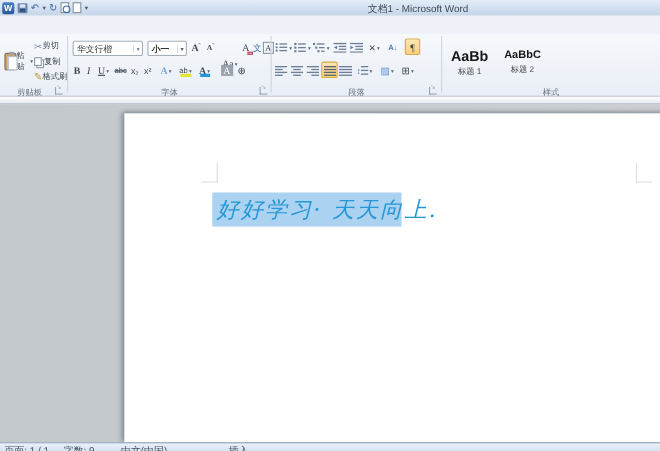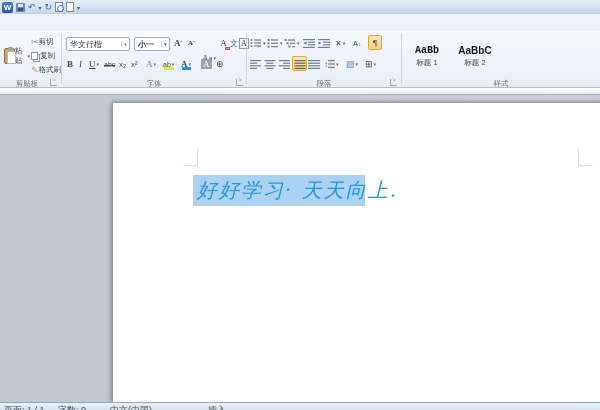--- a/index.html
+++ b/index.html
@@ -69,21 +69,21 @@
   .bar { position:absolute; left:1px; bottom:0; height:3px; width:10px; }
   .eraser { position:absolute; right:-1px; bottom:0; width:5px; height:3px; background:#e89cb8; border:1px solid #b56; }
   svg.lin { display:block; }
 
   
   #styles-strip { left:404px; top:3px; width:196px; height:44px; display:flex; gap:2px; overflow:hidden; position:absolute; }
   .style-card { width:46px; height:44px; flex:0 0 46px; border:1px solid transparent; border-radius:2px;
     display:flex; flex-direction:column; align-items:center; justify-content:center; background:transparent; }
   .style-card.selected { border-color:#dca33a; background:linear-gradient(#fdf6e4,#fbeccb); }
   .style-sample { font-size:7px; color:#222; white-space:nowrap; }
-  .style-sample.h1 { font-size:10px; font-weight:bold; color:#151515;font-family:Liberation Mono, monospace; }
+  .style-sample.h1 { font-size:13px; font-weight:bold; color:#151515; }
   .style-sample.h2 { font-size:10px; font-weight:bold; color:#151515; }
   .style-name { font-size:7.5px; color:#444; margin-top:2px; white-space:nowrap; }
 
   
   #ribbon-edge { left:0; top:88px; width:600px; height:7px;
     background:linear-gradient(#fdfdfe,#e6ebf1); border-bottom:1px solid #a7aeb6; }
   #docarea { left:0; top:95px; width:600px; height:307px; background:linear-gradient(90deg,#c3c8cd,#cbcfd4); }
   #doc-page { left:113px; top:8px; width:490px; height:299px; background:#fff;
     box-shadow:-3px 0 4px rgba(60,70,80,.35), 0 -2px 3px rgba(60,70,80,.25); }
   .crop { background:#dcdedf; position:absolute; }
@@ -106,20 +106,21 @@
     <div class="qat abs">
       <span class="word-logo">W</span>
       <span class="disk-ic"></span>
       <span class="qat-ic">↶</span>
         <span class="mini-caret">▾</span>
       <span class="qat-ic">↻</span>
       <span class="page-ic pp-ic"></span>
       <span class="page-ic"></span>
       <span class="mini-caret">▾</span>
     </div>
+    <div id="win-title" class="abs">文档1 - Microsoft Word</div>
   </div>
 
 
   <div id="ribbon" class="abs">
 
     <div class="rbtn" style="left:4px; top:4px; width:26px; height:41px; ">
       <span class="clip-ic"></span>
       <span class="lbl7">粘贴</span>
       <span class="caret">▾</span>
     </div>

